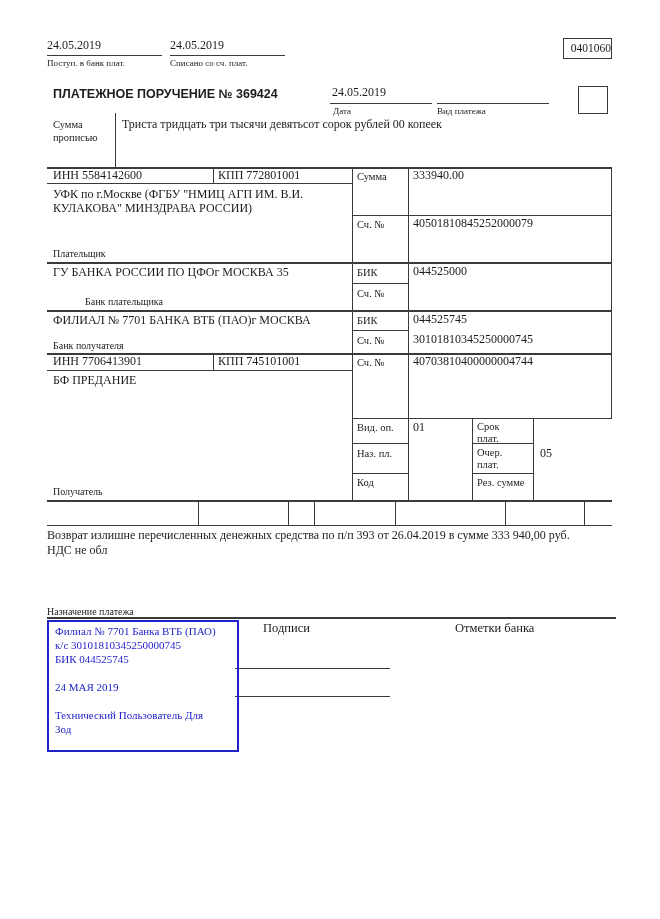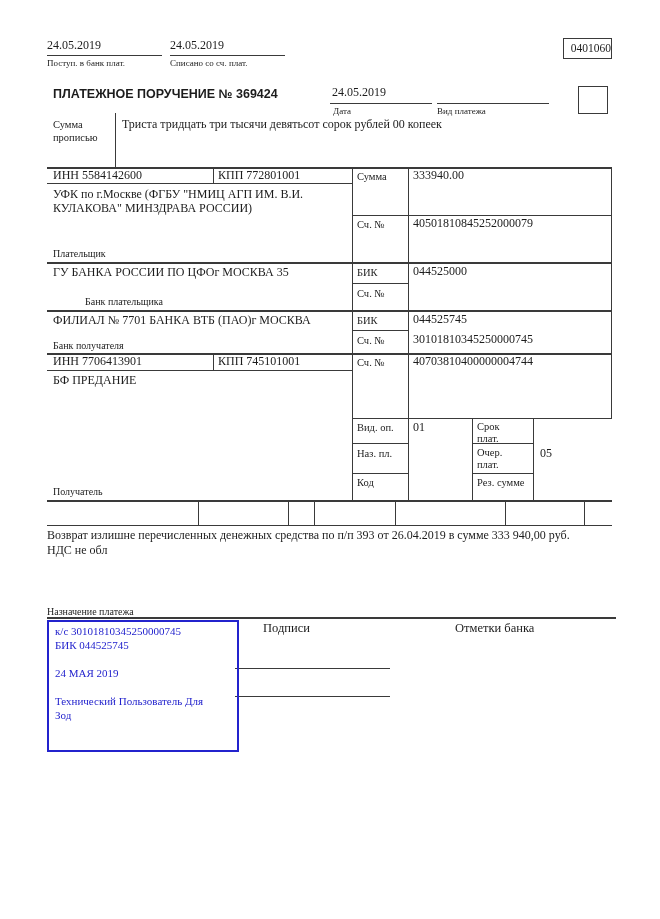--- a/index.html
+++ b/index.html
@@ -136,20 +136,21 @@
   <div class="t" style="left:47px;top:544px;">НДС не обл</div>
   <div class="sec" style="left:47px;top:606px;">Назначение платежа</div>
   <div class="hl2" style="left:47px;top:617px;width:569px;"></div>
 
   <div class="t" style="left:263px;top:621px;font-size:12.5px;">Подписи</div>
   <div class="t" style="left:455px;top:621px;font-size:12.5px;">Отметки банка</div>
   <div class="hl" style="left:235px;top:668px;width:155px;"></div>
   <div class="hl" style="left:235px;top:696px;width:155px;"></div>
 
   <div class="stamp">
+    <div>Филиал № 7701 Банка ВТБ (ПАО)</div>
     <div>к/с 30101810345250000745</div>
     <div>БИК 044525745</div>
     <div></div>
     <div>24 МАЯ 2019</div>
     <div></div>
     <div>Технический Пользователь Для</div>
     <div>Зод</div>
   </div>
 
 </div>

